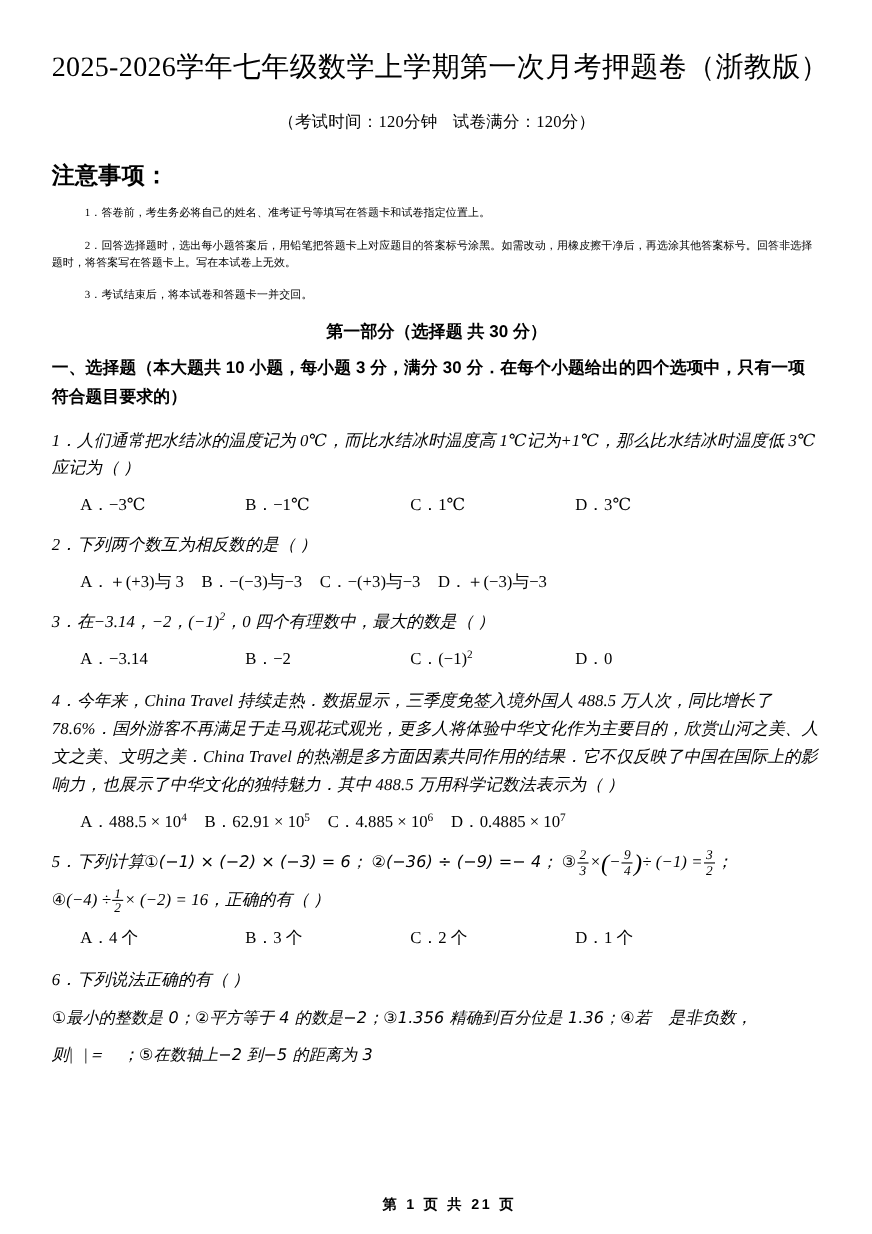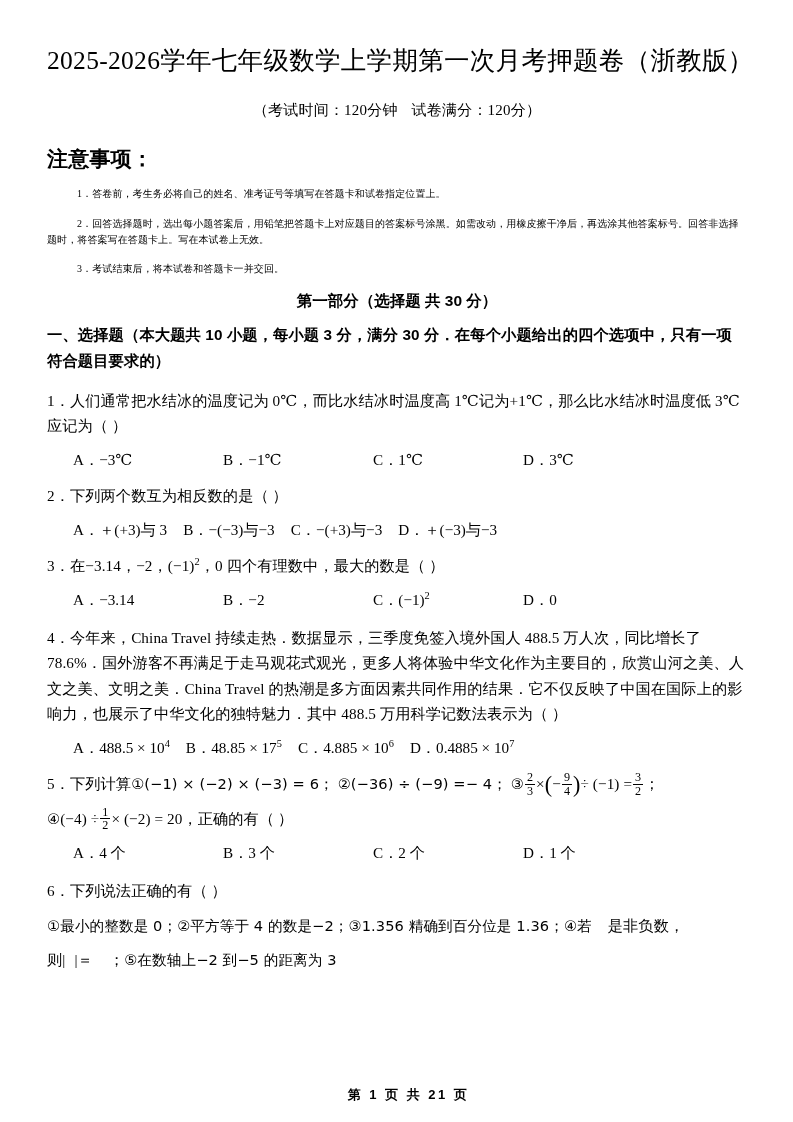--- a/index.html
+++ b/index.html
@@ -83,20 +83,21 @@
     font-family: "Liberation Sans", "DejaVu Sans", sans-serif;
     letter-spacing: 0.1px;
   }
 
   
   .q {
     margin-top: 13px;
     font-size: 15.2px;
     line-height: 1.68;
     letter-spacing: 0.1px;
+    font-style: italic;
   }
   .q-stem { }
   .q.tight { margin-top: 11px; }
 
   .opts {
     margin-top: 9px;
     padding-left: 26px;
     font-size: 15.2px;
     display: flex;
     line-height: 1.6;
@@ -206,21 +207,21 @@
       <span class="opt"><span>C．(−1)</span><sup>2</sup></span>
       <span class="opt">D．0</span>
     </div>
 
     
     <div class="q">
       <span>4．</span><span>今年来，China Travel 持续走热．数据显示，三季度免签入境外国人 488.5 万人次，同比增长了 78.6%．国外游客不再满足于走马观花式观光，更多人将体验中华文化作为主要目的，欣赏山河之美、人文之美、文明之美．China Travel 的热潮是多方面因素共同作用的结果．它不仅反映了中国在国际上的影响力，也展示了中华文化的独特魅力．其中 488.5 万用科学记数法表示为（  ）</span>
     </div>
     <div class="opts q4">
       <span class="opt"><span>A．488.5 × 10</span><sup>4</sup></span>
-      <span class="opt"><span>B．48.85 × 17</span><sup>5</sup></span>
+      <span class="opt"><span>B．62.91 × 10</span><sup>5</sup></span>
       <span class="opt"><span>C．4.885 × 10</span><sup>6</sup></span>
       <span class="opt"><span>D．0.4885 × 10</span><sup>7</sup></span>
     </div>
 
     
     <div class="q tight mathline">
       <span>5．</span><span>下列计算</span><span class="circ">①(−1) × (−2) × (−3) = 6；</span>&nbsp;<span class="circ">②(−36) ÷ (−9) =− 4；</span>&nbsp;<span class="circ">③</span><span class="frac">
           <span class="num">2</span>
           <span class="den">3</span>
         </span><span>×</span><span class="bigparen">(</span>−<span class="frac">
@@ -231,21 +232,21 @@
           <span class="den">2</span>
         </span><span>；</span>
     </div>
     <div class="q mathline" style="margin-top:9px">
       <span class="circ">④</span>
         <span>(−4) ÷</span>
         <span class="frac">
           <span class="num">1</span>
           <span class="den">2</span>
         </span>
-        <span>× (−2) = 20，正确的有（  ）</span>
+        <span>× (−2) = 16，正确的有（  ）</span>
     </div>
     <div class="opts cols4">
       <span class="opt">A．4 个</span>
       <span class="opt">B．3 个</span>
       <span class="opt">C．2 个</span>
       <span class="opt">D．1 个</span>
     </div>
 
     
     <div class="q">

